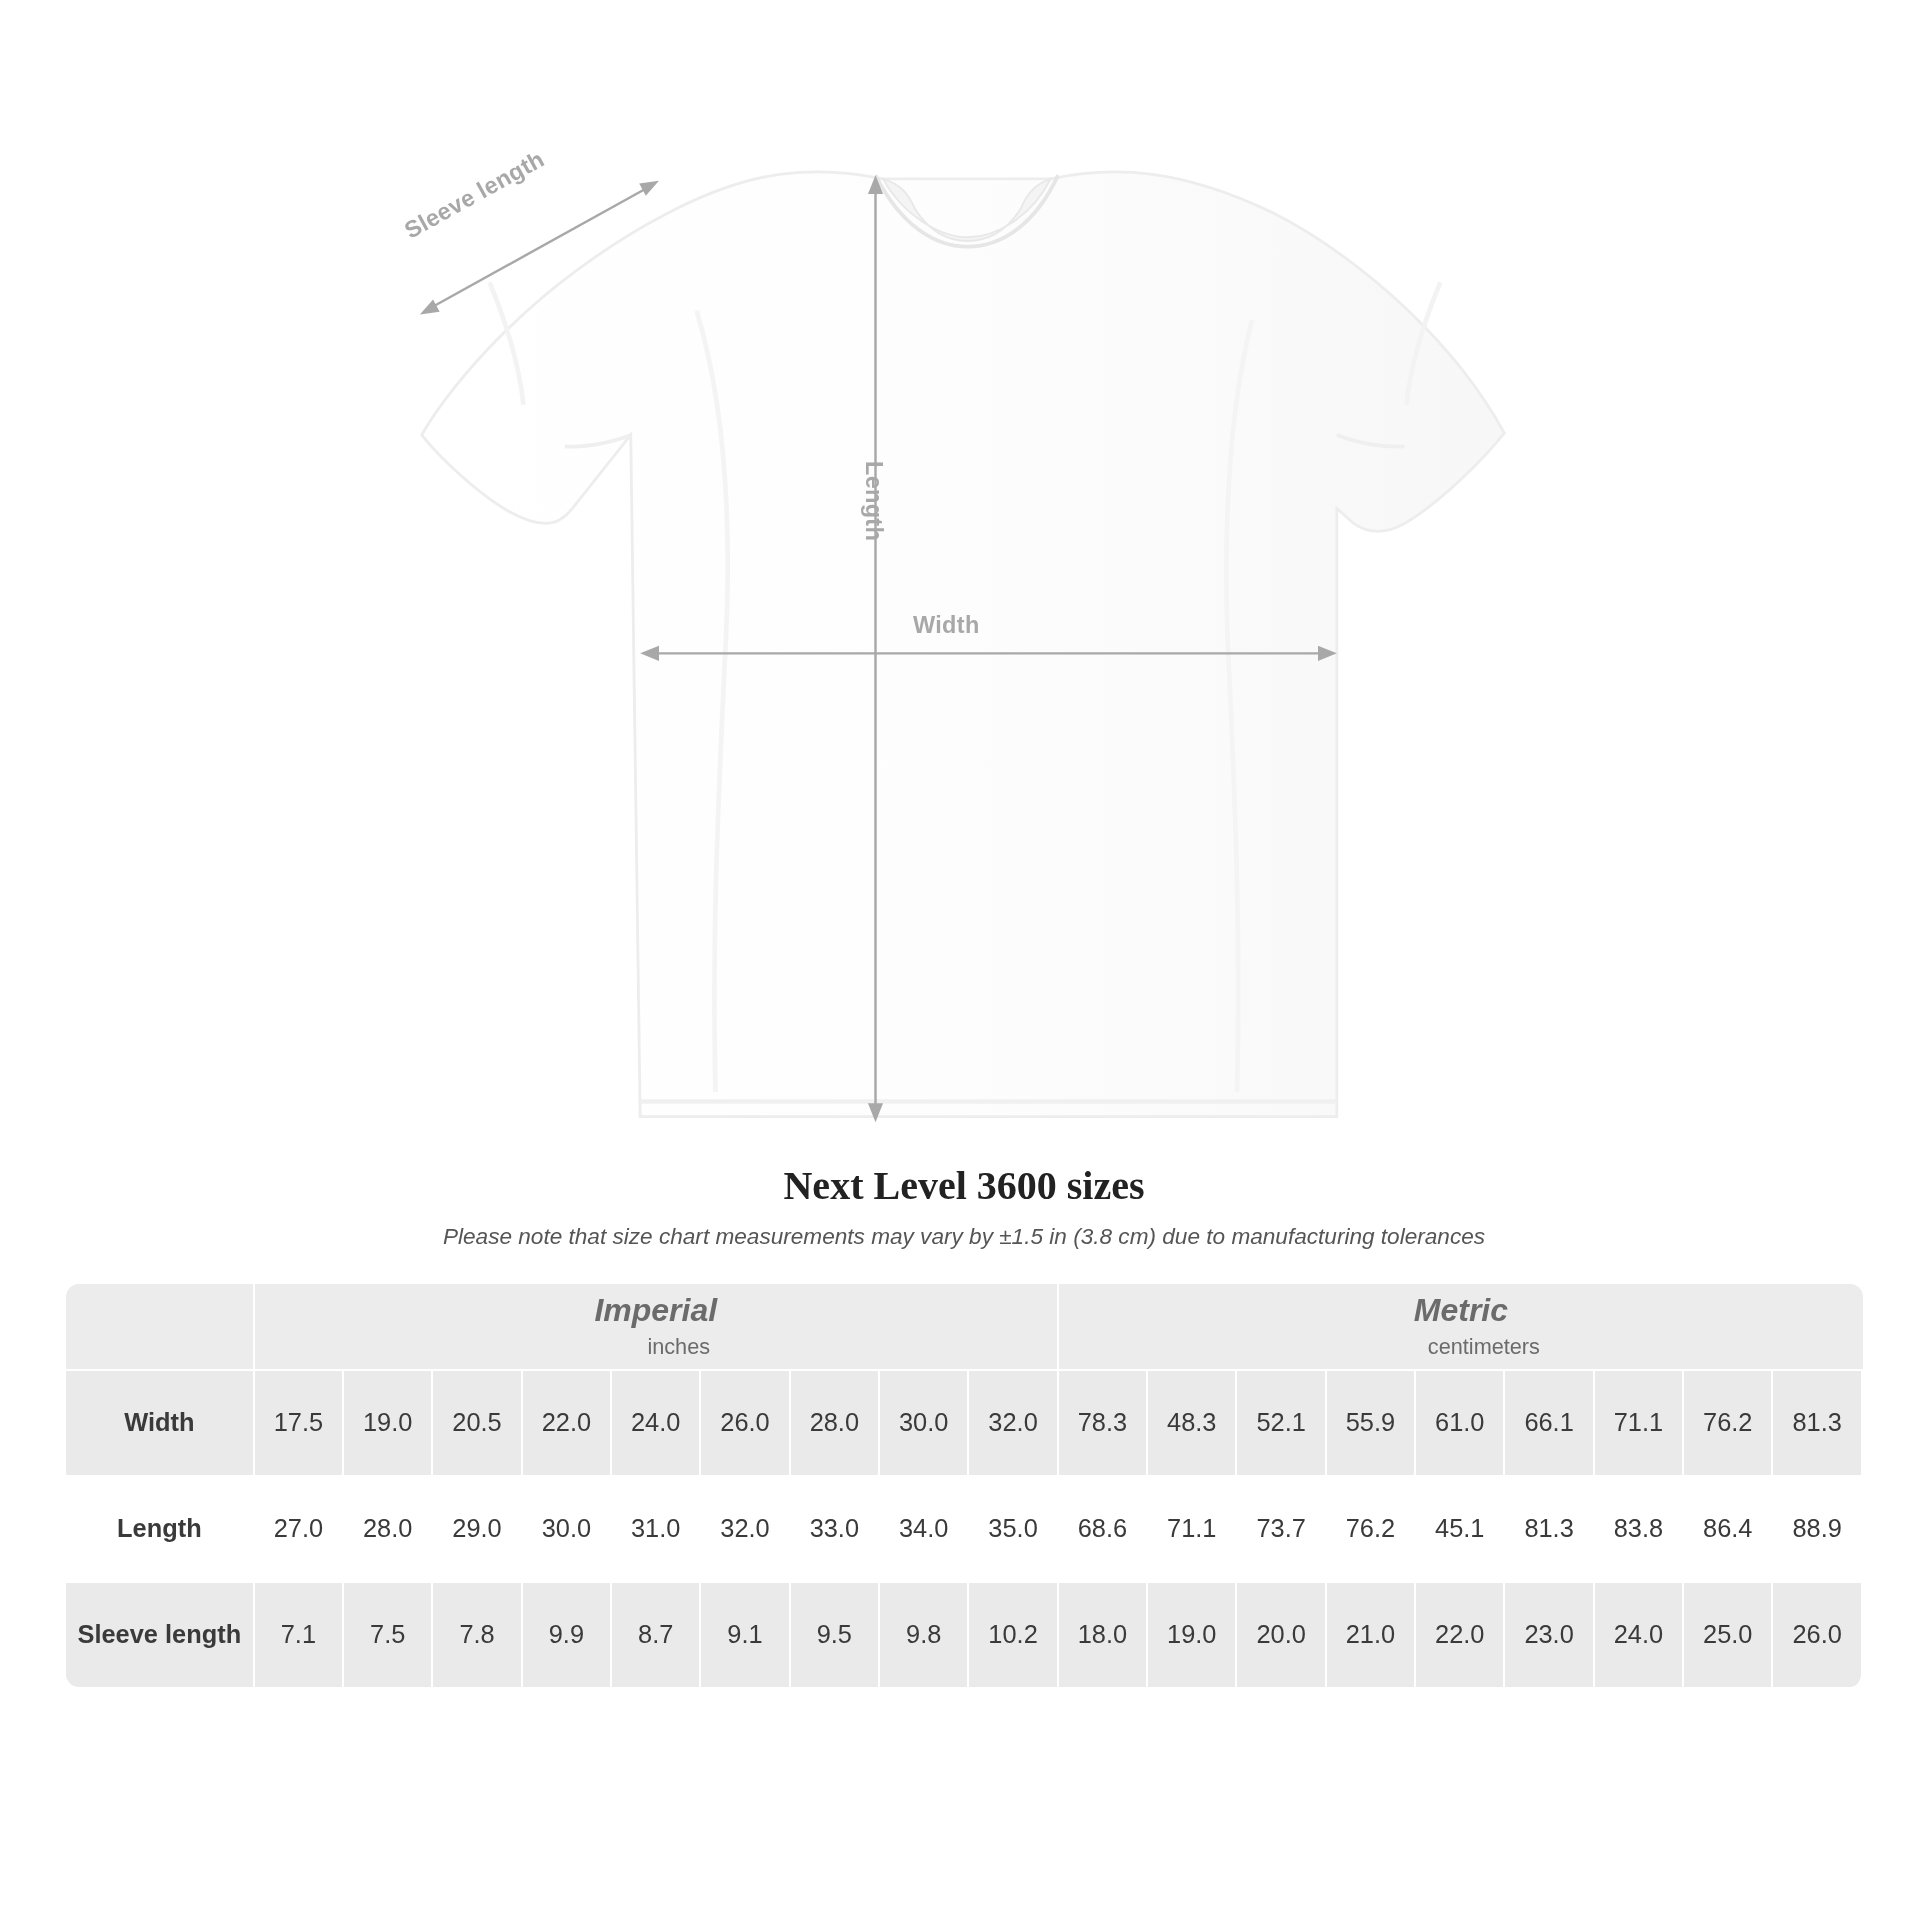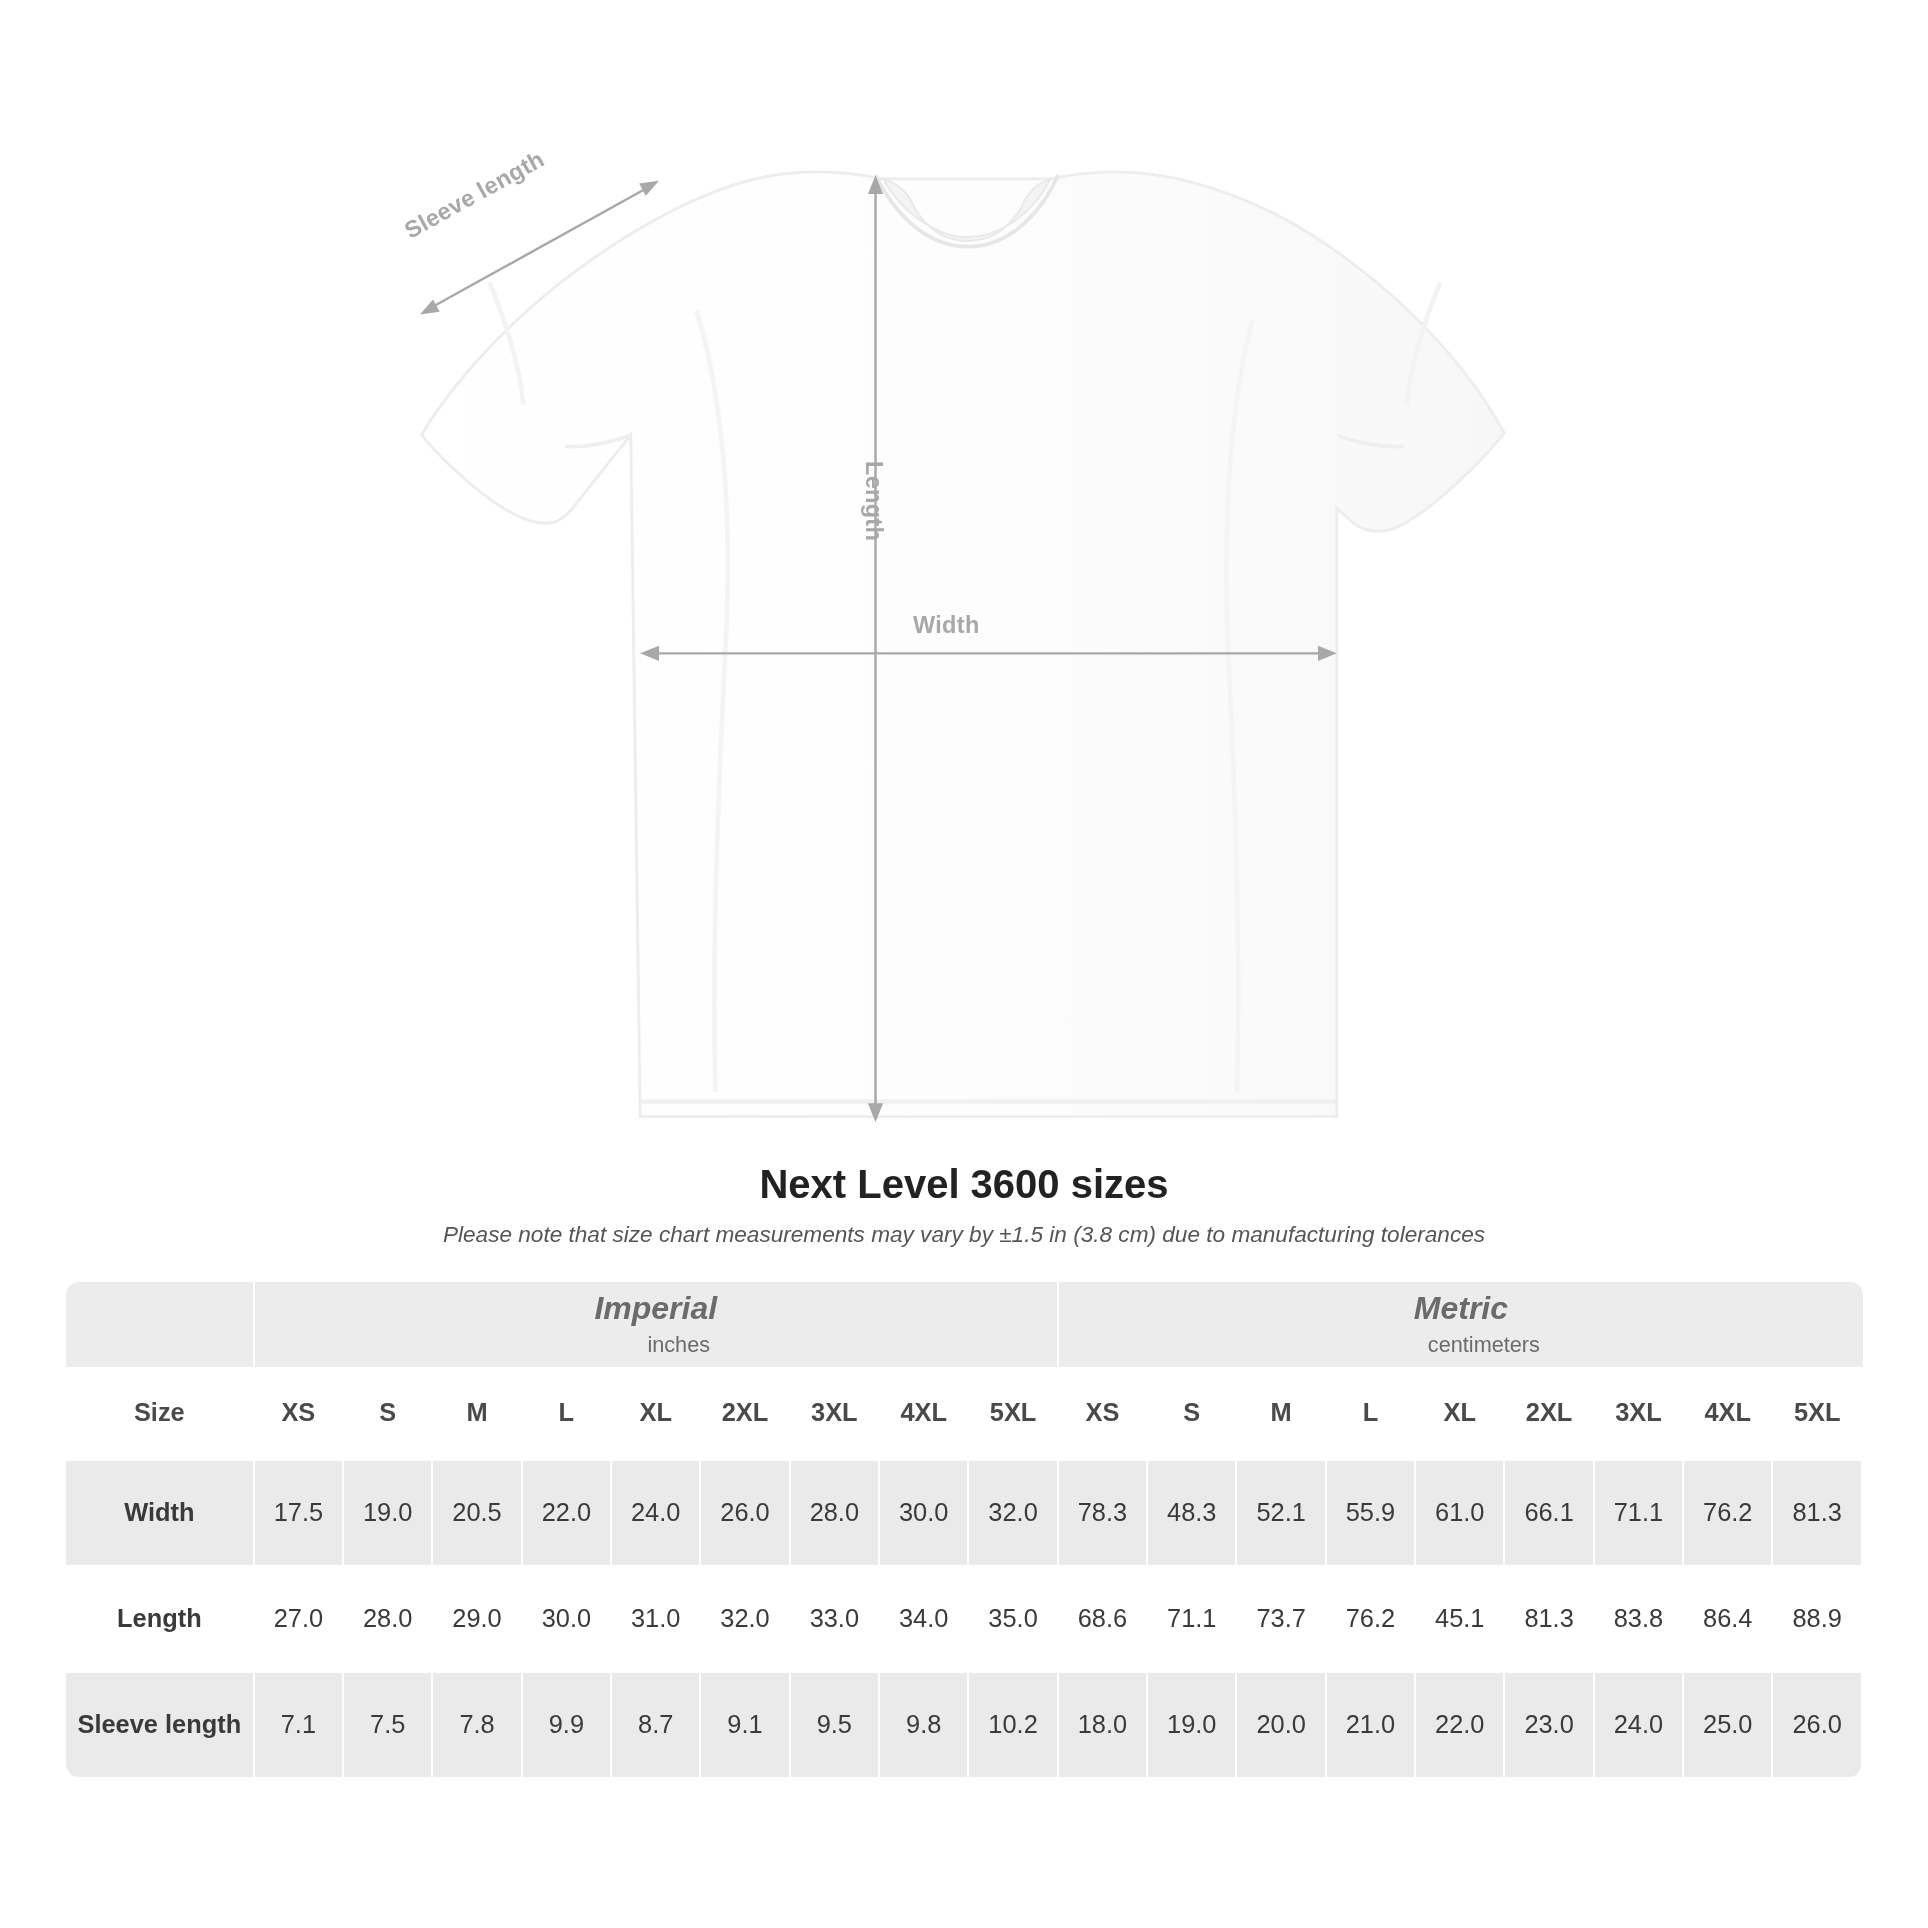--- a/index.html
+++ b/index.html
@@ -62,20 +62,21 @@
   
   .title-block {
     text-align: center;
     margin-top: 3.8px;
   }
   .chart-title {
     font-size: 40px;
     font-weight: bold;
     color: #222222;
     margin: 0 0 15px 0;
+    font-family: Liberation Serif, serif;
   }
   .chart-note {
     font-size: 22.6px;
     font-style: italic;
     color: #555555;
     margin: 8px;
   }
 
   
   .table-wrap {
@@ -264,41 +265,20 @@
           <td class="unit-cell" colspan="9">
             <div class="unit-name">Imperial</div>
             <div class="unit-sub">inches</div>
           </td>
           <td class="unit-cell last" colspan="9">
             <div class="unit-name">Metric</div>
             <div class="unit-sub">centimeters</div>
           </td>
         </tr>
 
-        <tr class="hdr-row">
-          <td class="rowlabel">Size</td>
-          <td>XS</td>
-          <td>S</td>
-          <td>M</td>
-          <td>L</td>
-          <td>XL</td>
-          <td>2XL</td>
-          <td>3XL</td>
-          <td>4XL</td>
-          <td>5XL</td>
-          <td>XS</td>
-          <td>S</td>
-          <td>M</td>
-          <td>L</td>
-          <td>XL</td>
-          <td>2XL</td>
-          <td>3XL</td>
-          <td>4XL</td>
-          <td>5XL</td>
-        </tr>
 
         <tr class="data-row shade">
           <td class="rowlabel firstcol">Width</td>
           <td>17.5</td>
           <td>19.0</td>
           <td>20.5</td>
           <td>22.0</td>
           <td>24.0</td>
           <td>26.0</td>
           <td>28.0</td>

